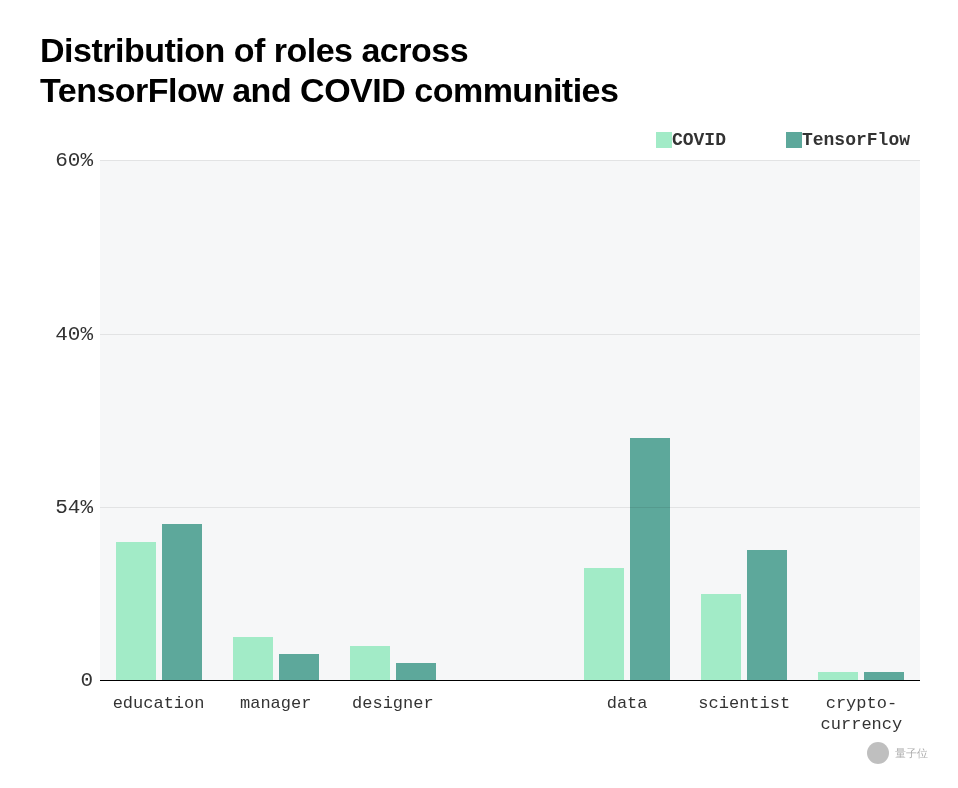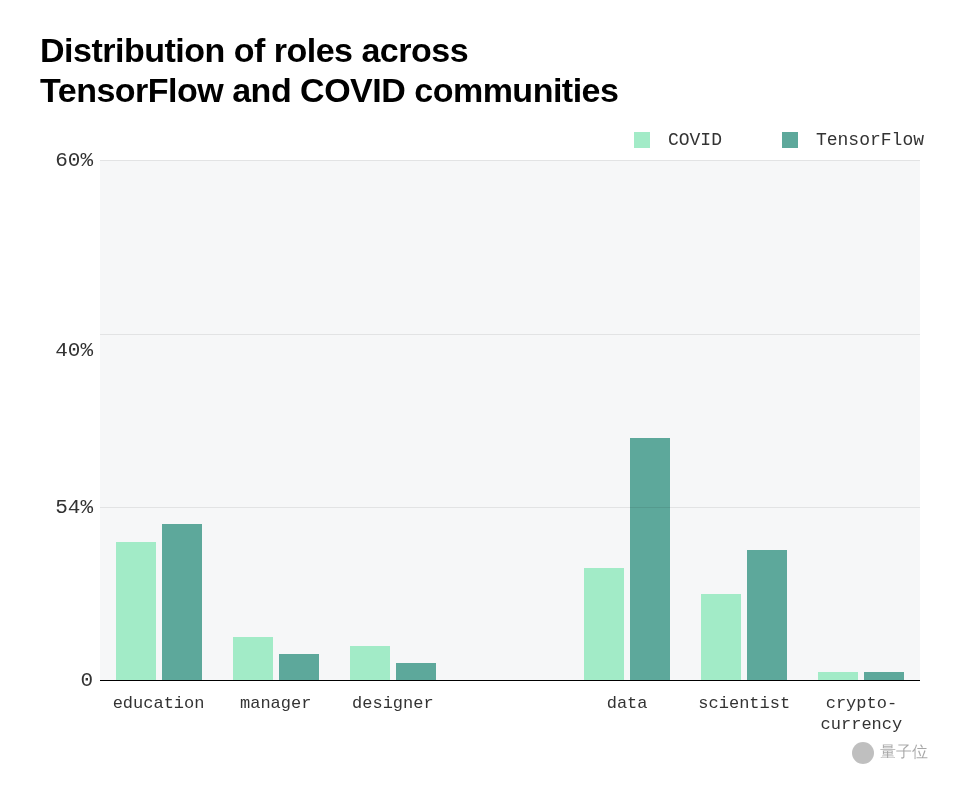--- a/index.html
+++ b/index.html
@@ -5,41 +5,41 @@
   * { box-sizing: border-box; margin: 0; padding: 0; }
   body {
     font-family: -apple-system, BlinkMacSystemFont, "Segoe UI", Helvetica, Arial, sans-serif;
     background: #ffffff;
     width: 958px;
     height: 788px;
     position: relative;
     overflow: hidden;
   }
   .chart-wrap {
-    padding: 30px 24px 40px 40px;
+    padding: 30px 38px 40px 40px;
     position: relative;
   }
   .title {
     font-size: 34px;
     font-weight: 600;
     line-height: 1.18;
     color: #000;
     letter-spacing: -0.5px;
   }
   .legend {
     display: flex;
     gap: 60px;
     justify-content: flex-end;
     margin-top: 20px;
     padding-right: 10px;
     font-family: "Courier New", monospace;
     font-size: 18px;
     color: #333;
   }
-  .legend-item { display: flex; align-items: center; gap: 18px; }
+  .legend-item { display: flex; align-items: center; gap: 0; font-weight: bold; }
   .swatch { width: 16px; height: 16px; display: inline-block; }
   .plot {
     position: relative;
     margin-top: 10px;
     margin-left: 60px;
     width: 820px;
     height: 520px;
   }
   .grid-area {
     position: absolute;
@@ -93,23 +93,24 @@
     font-size: 17px;
     color: #333;
     white-space: pre;
     text-align: center;
     line-height: 1.2;
   }
   .watermark {
     position: absolute;
     right: 30px;
     bottom: 24px;
-    font-size: 16px;
+    font-size: 11px;
     color: rgba(0,0,0,0.35);
     display: flex;
+    align-items: center;
     gap: 6px;
   }
   .watermark .wm-icon {
     width: 22px; height: 22px;
     border-radius: 50%;
     background: rgba(0,0,0,0.25);
     display: inline-block;
   }
 </style>
 </head>
@@ -166,21 +167,21 @@
           <div class="bar tf" style="background: rgb(93, 168, 155); height: 8.66667px;"></div>
           <div class="xtick">crypto-
 currency</div>
         </div>
       </div>
   <div class="axes-zero" style="top: 100%;"></div>
       <div class="ytick" style="top: 100%;">0</div>
       <div class="gridline" style="top: 66.6667%;"></div>
       <div class="ytick" style="top: 66.6667%;">54%</div>
       <div class="gridline" style="top: 33.3333%;"></div>
-      <div class="ytick" style="top: 33.3333%; margin-top: 16px;">40%</div>
+      <div class="ytick" style="top: 33.3333%;">40%</div>
       <div class="gridline" style="top: 0%;"></div>
       <div class="ytick" style="top: 0%;">60%</div>
     </div>
 </div>
 
 <div class="watermark">
   <span class="wm-icon"></span>
   <span>量子位</span>
 </div>
 

